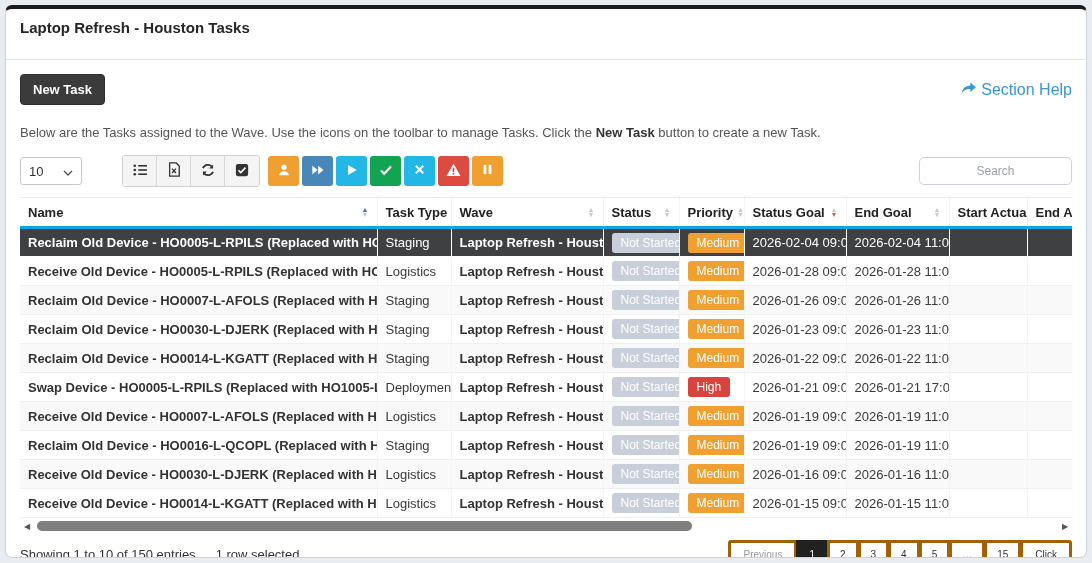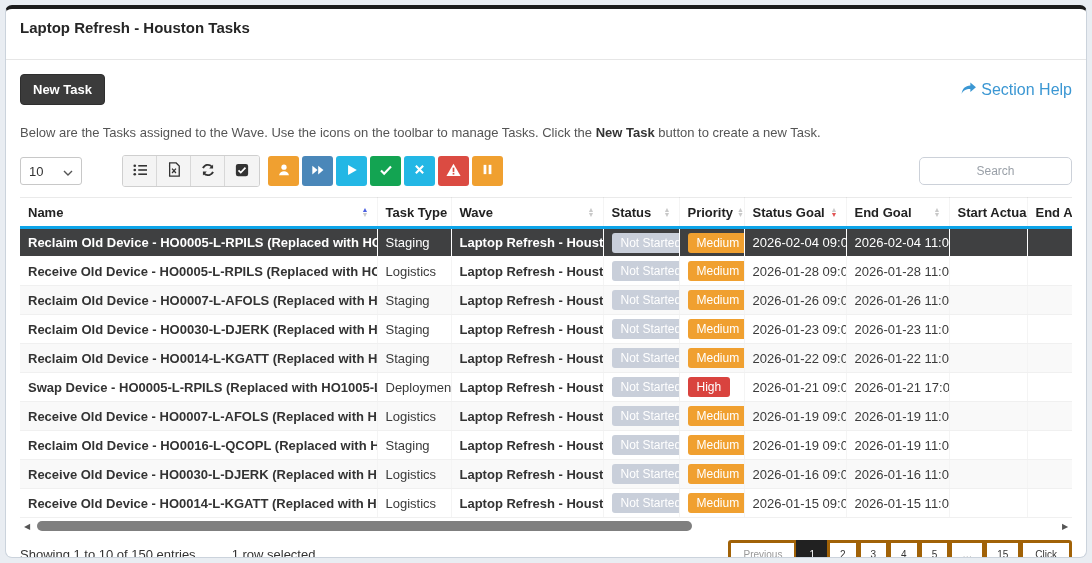--- a/index.html
+++ b/index.html
@@ -58,21 +58,21 @@
 
   .badge { display: inline-block; padding: 3px 9px; border-radius: 3px; color: #fff; font-size: 12px; }
 
   .hscroll { display: flex; align-items: center; height: 12px; margin-top: 2px; }
   .hs-arrow { font-size: 8px; color: #555; width: 14px; text-align: center; cursor: pointer; }
   .hs-track { flex: 1; height: 10px; position: relative; }
   .hs-thumb { position: absolute; left: 3px; top: 0; width: 64%; height: 10px; background: #7F7F7F;
               border-radius: 5px; cursor: pointer; }
 
   .footer { display: flex; justify-content: space-between; align-items: center; margin-top: 8px; }
-  .footer-left { display: flex; gap: 36px; color: #333; }
+  .footer-left { display: flex; gap: 20px; color: #333; }
   .pagination { display: flex; }
   .page-btn { min-width: 26px; padding: 6px 10px; border: 3px solid #a16207; margin-left: -1px;
               background: #fff; color: #333; font-size: 10px; cursor: pointer;
               font-family: "Liberation Sans", sans-serif; }
   .page-btn.first { border-radius: 3px 0 0 3px; margin-left: 0; padding: 6px 12px; }
   .page-btn.last { border-radius: 0 3px 3px 0; padding: 6px 12px; }
   .page-btn.muted { color: #999; }
   .page-btn.active { color: #fff; border-color: #212121; }
 </style>
 </head>

